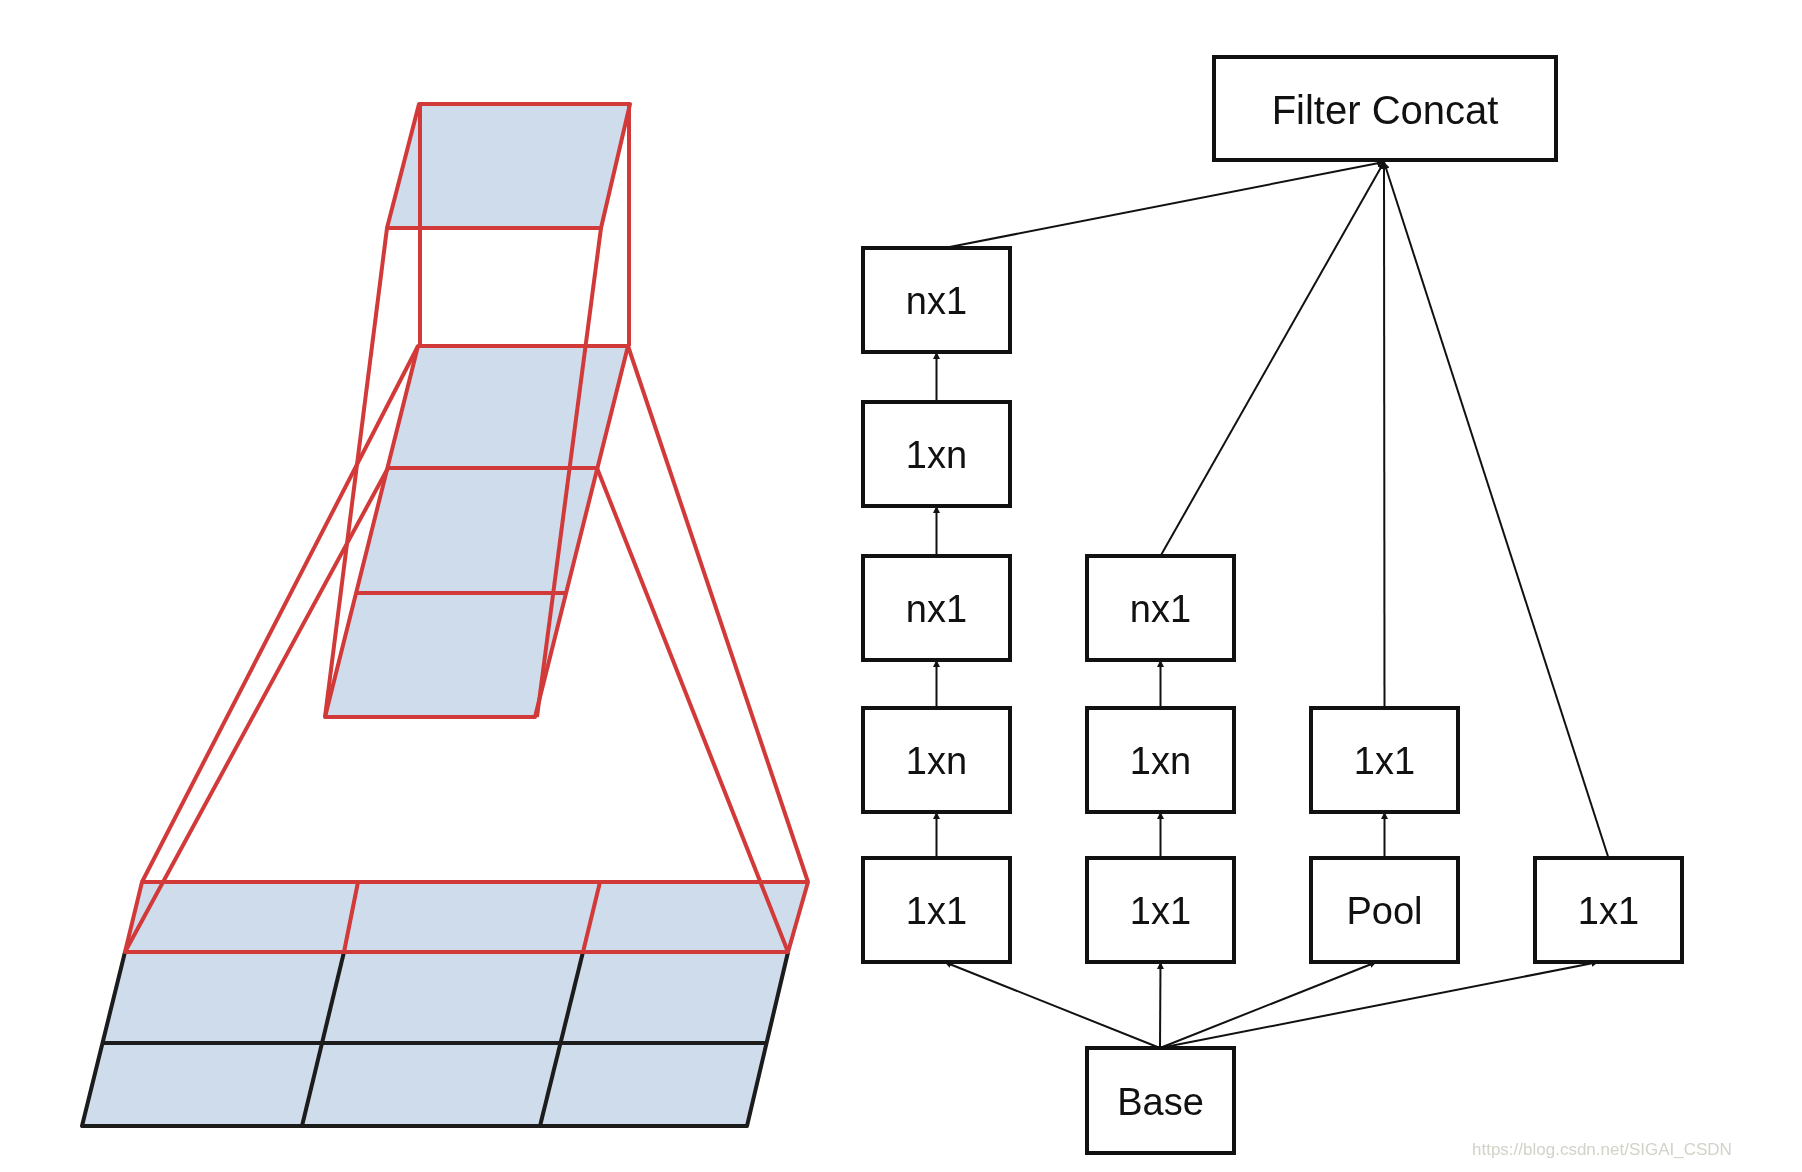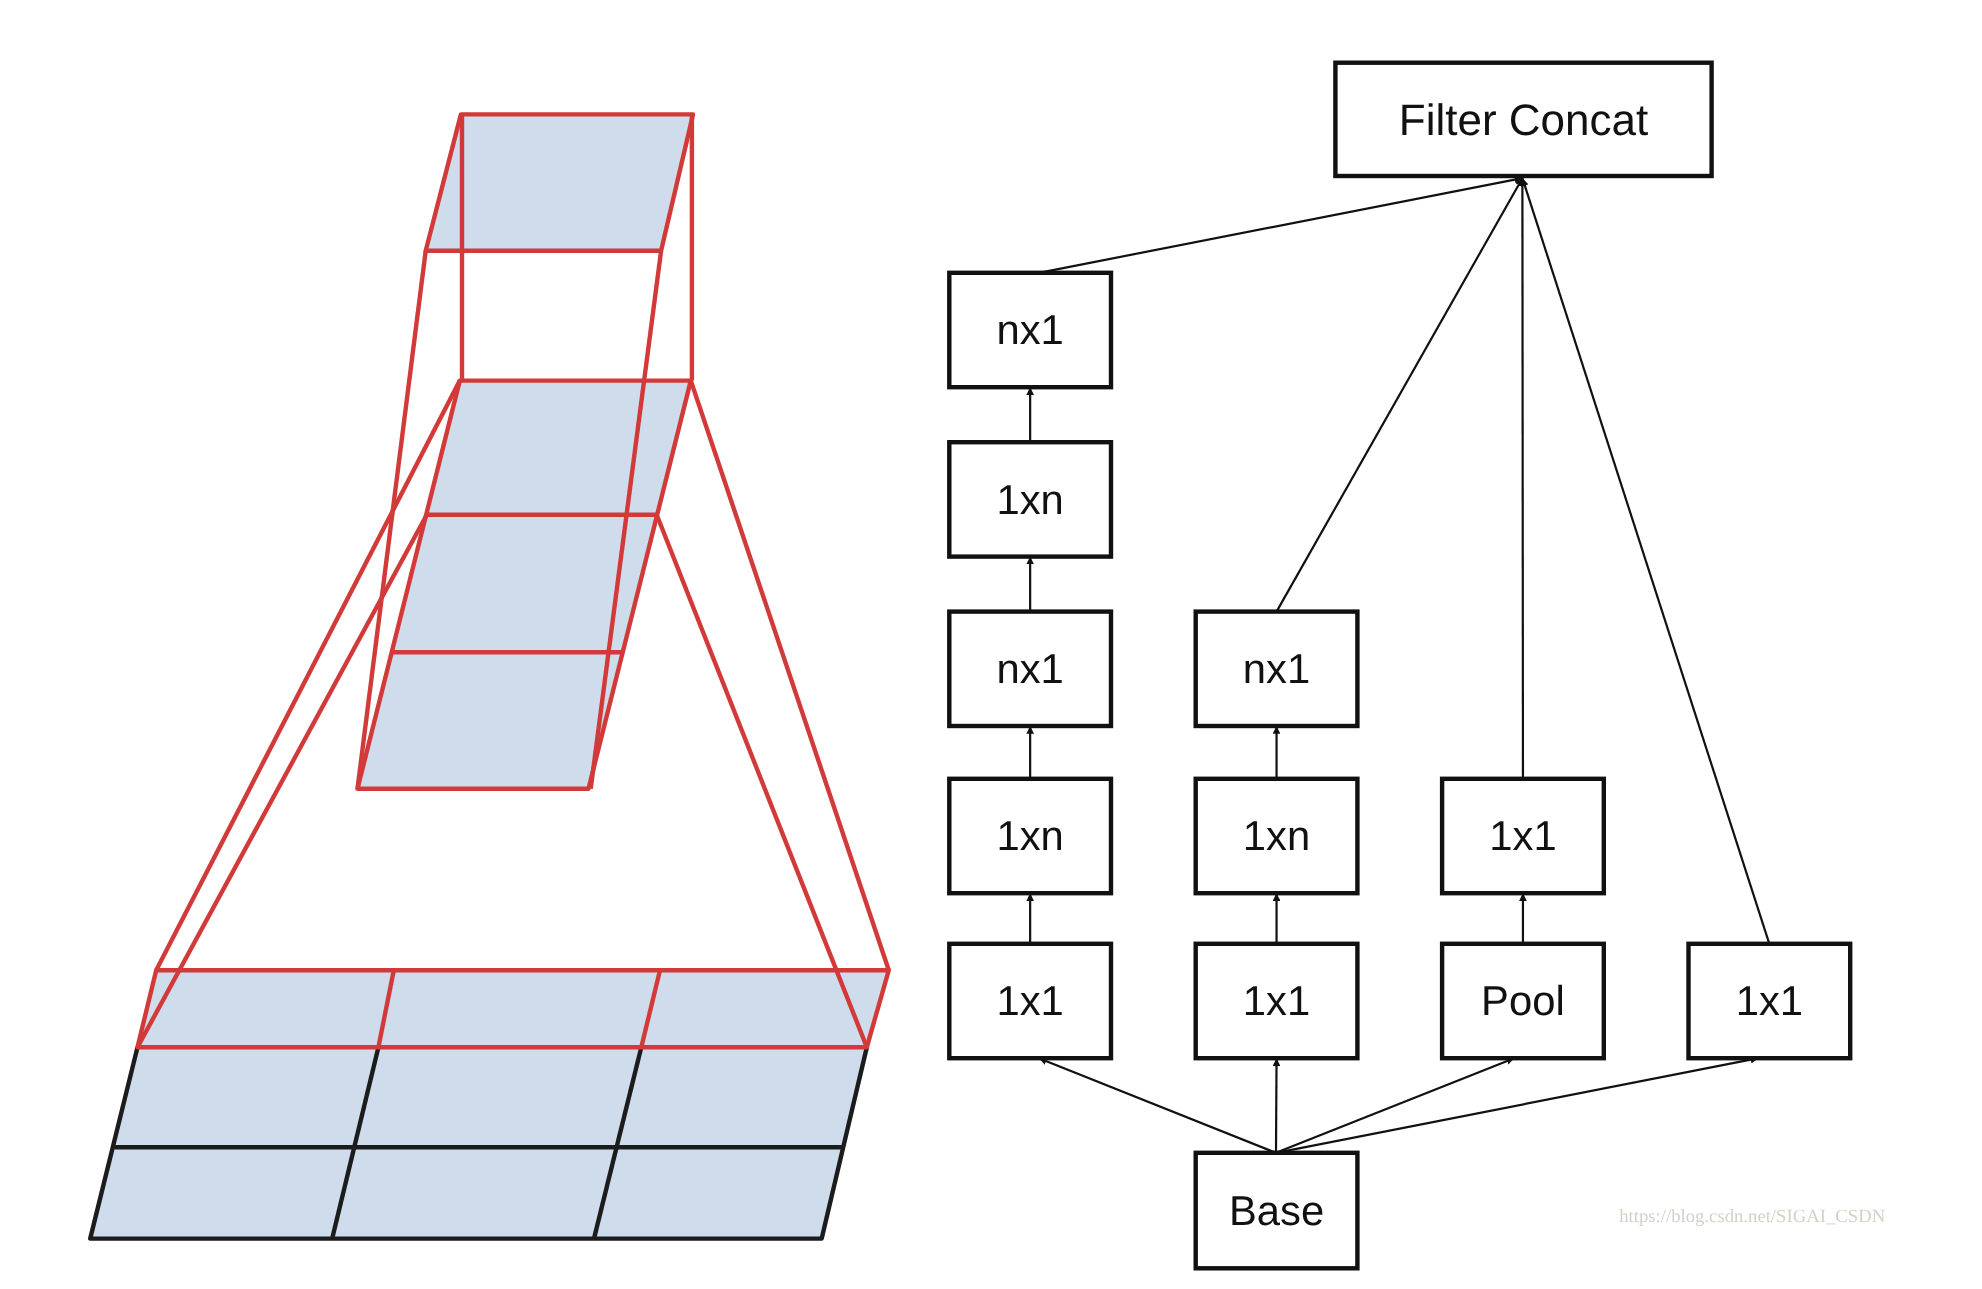--- a/index.html
+++ b/index.html
@@ -6,21 +6,21 @@
     body { width: 1802px; height: 1172px; position: relative; overflow: hidden; }
     #canvas { position: absolute; left: 0; top: 0; width: 1802px; height: 1172px; }
     .node-rect { fill: #ffffff; stroke: #111111; stroke-width: 4; }
     .node-label { font-family: "Liberation Sans", sans-serif; font-size: 38px; fill: #111111; text-anchor: middle; dominant-baseline: central; }
     .node-label.big { font-size: 40px; }
     .edge { stroke: #111111; stroke-width: 2; fill: none; }
     .arrowhead { fill: #111111; }
     .red { stroke: #d23a3a; stroke-width: 4; fill: none; stroke-linejoin: round; }
     .black { stroke: #1c1c1c; stroke-width: 4; fill: none; stroke-linejoin: round; }
     .fill-face { stroke: none; }
-    .watermark { position: absolute; left: 1472px; top: 1096px; font-family: Liberation Serif, serif; font-size: 17px; color: #d2d2c8; white-space: nowrap; }
+    .watermark { position: absolute; left: 1472px; top: 1140px; font-family: Liberation Sans, sans-serif; font-size: 17px; color: #d2d2c8; white-space: nowrap; }
   </style>
 </head>
 <body>
 
 <svg id="canvas" xmlns="http://www.w3.org/2000/svg" width="1802" height="1172" viewBox="0 0 1802 1172">
   <defs>
     <marker id="arrow" viewBox="0 0 10 10" refX="10" refY="5" markerWidth="7" markerHeight="7" orient="auto-start-reverse" markerUnits="userSpaceOnUse">
       <path class="arrowhead" d="M0,0 L10,5 L0,10 z"></path>
     </marker>
   </defs>

